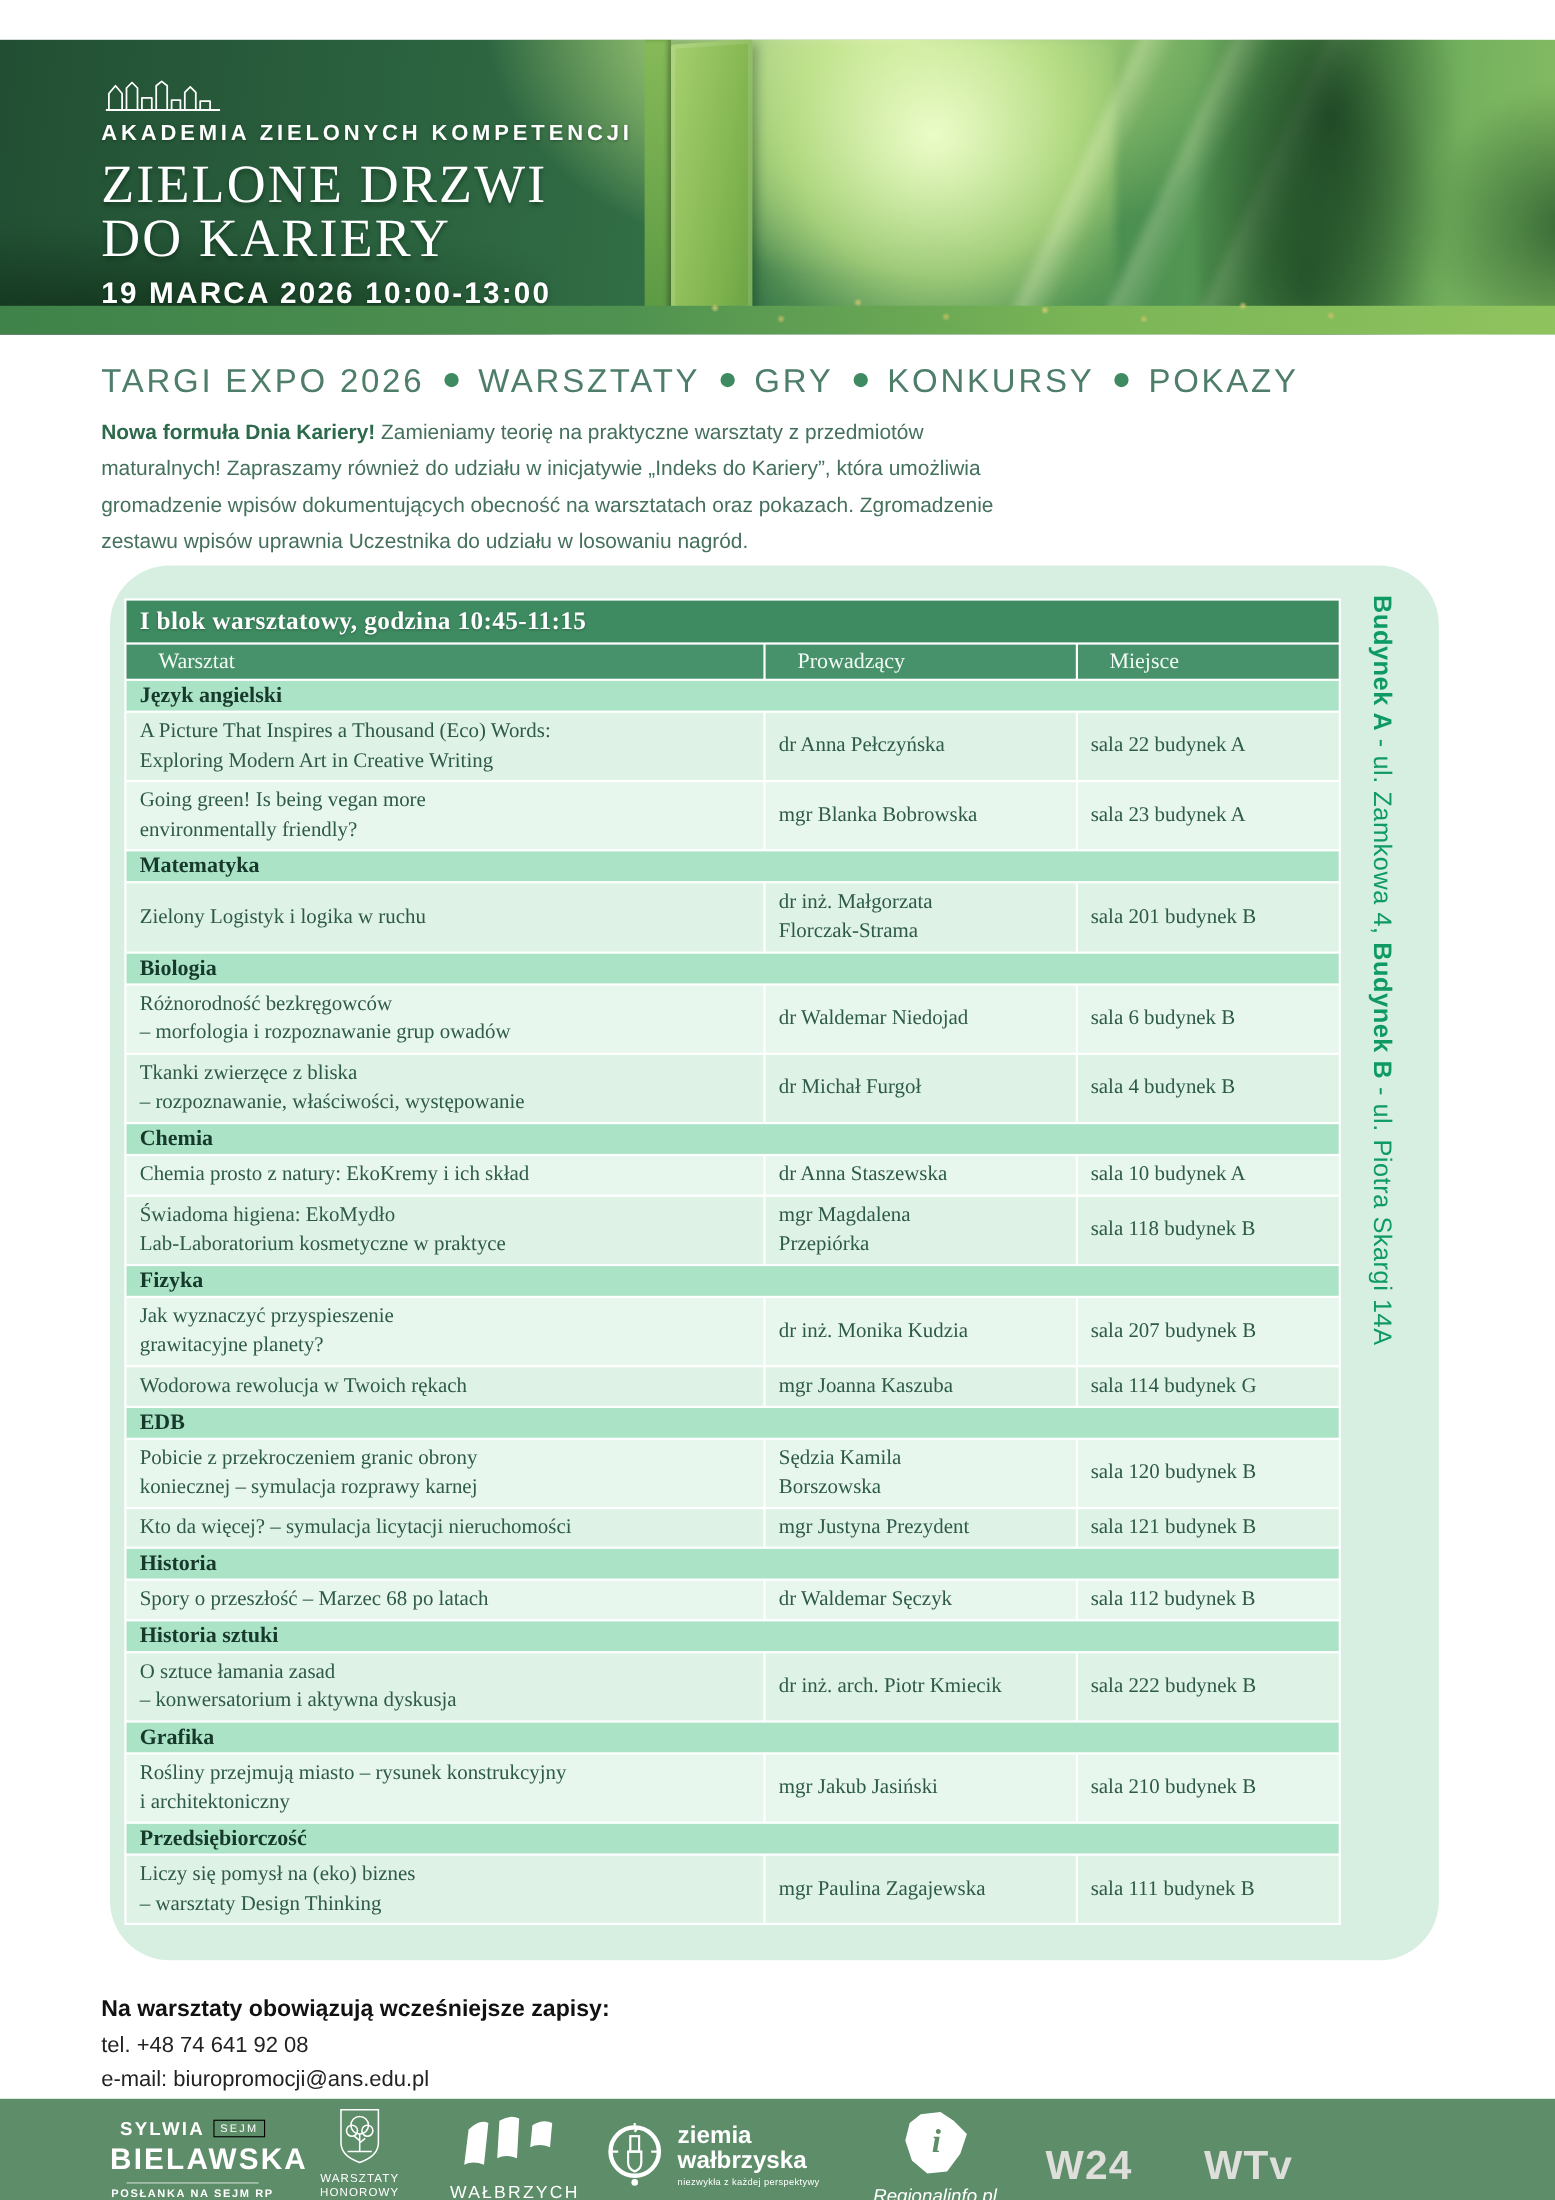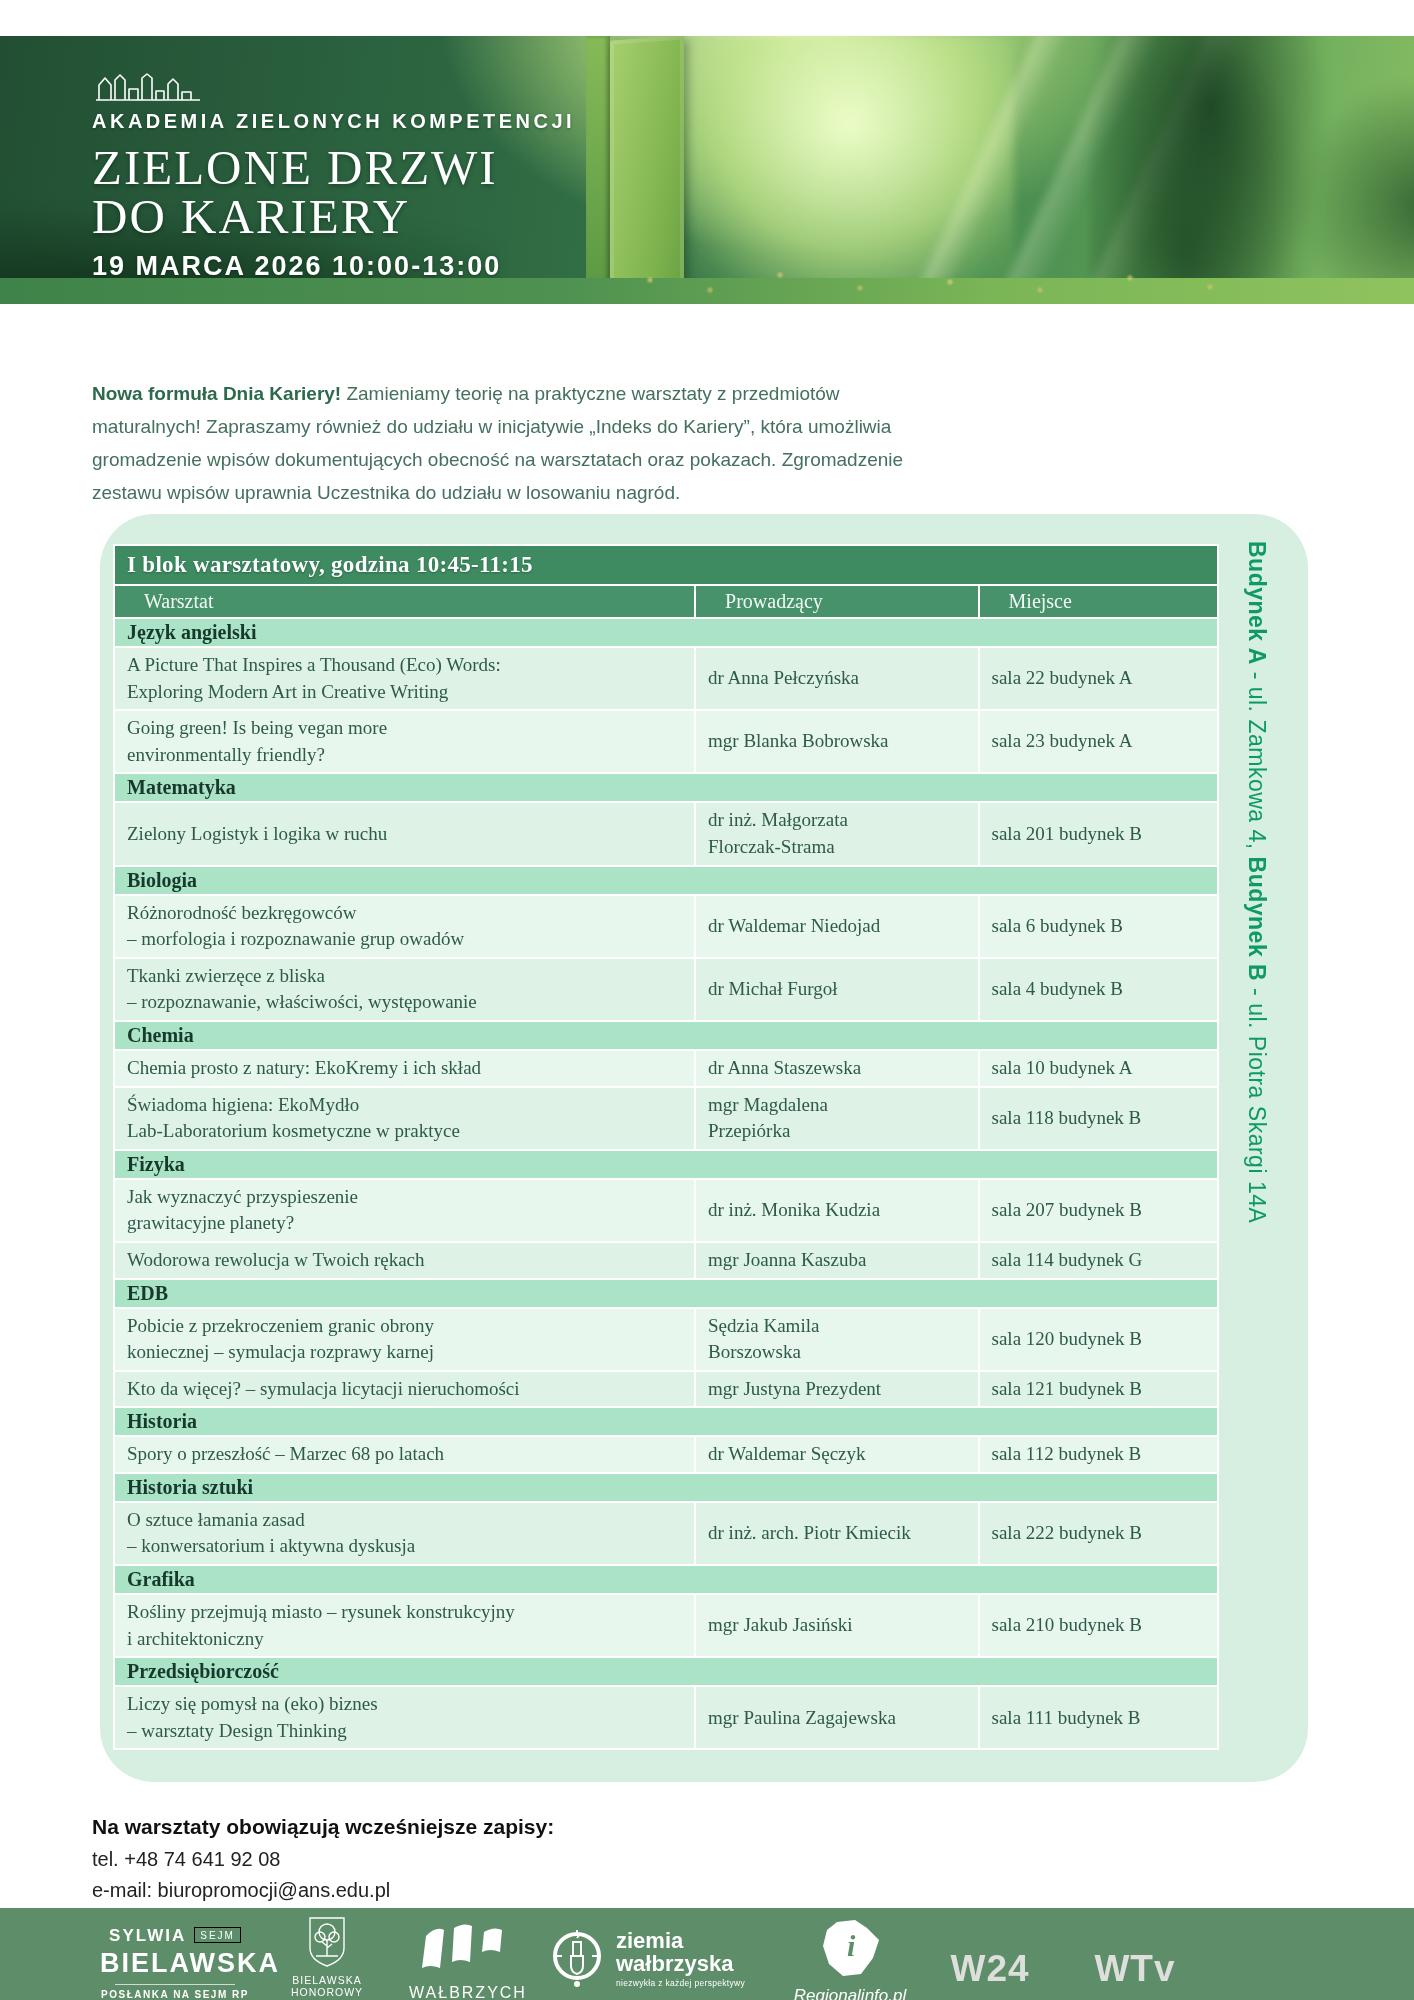--- a/index.html
+++ b/index.html
@@ -145,20 +145,21 @@
       </svg>
       <div class="banner-org">AKADEMIA ZIELONYCH KOMPETENCJI</div>
       <div class="banner-title">
         <div>ZIELONE DRZWI</div>
         <div>DO KARIERY</div>
       </div>
       <div class="banner-date">19 MARCA 2026  10:00-13:00</div>
     </div>
   </div>
 
+  <div class="tagline" id="tagline"><span>TARGI EXPO 2026</span><span class="dot"></span><span>WARSZTATY</span><span class="dot"></span><span>GRY</span><span class="dot"></span><span>KONKURSY</span><span class="dot"></span><span>POKAZY</span></div>
 
   <div class="intro">
     <span class="lead">Nowa formuła Dnia Kariery!</span><span> Zamieniamy teorię na praktyczne warsztaty z przedmiotów maturalnych! Zapraszamy również do udziału w inicjatywie „Indeks do Kariery”, która umożliwia gromadzenie wpisów dokumentujących obecność na warsztatach oraz pokazach. Zgromadzenie zestawu wpisów uprawnia Uczestnika do udziału w losowaniu nagród.</span>
   </div>
 
   <div class="card">
     <div class="schedule-wrap">
       <table class="schedule">
         <colgroup>
           <col class="col-warsztat">
@@ -320,21 +321,21 @@
     </div>
 
     <div class="logo lg-patronat">
       <svg width="42" height="52" viewBox="0 0 42 52" fill="none" stroke="#ffffff" stroke-width="1.4">
         <path d="M4 2 h34 v30 q0 12 -17 18 q-17 -6 -17 -18 Z"></path>
         <circle cx="21" cy="16" r="8"></circle>
         <circle cx="14" cy="21" r="5"></circle>
         <circle cx="28" cy="21" r="5"></circle>
         <path d="M21 24 V40 M21 30 l-5 -4 M21 32 l5 -4 M10 40 h22"></path>
       </svg>
-      <div class="patronat-l1">BIELAWSKA HONOROWY</div>
+      <div class="patronat-l1">WARSZTATY HONOROWY</div>
       <div class="patronat-l2">Prezydent Wałbrzycha</div>
       <div class="patronat-l3">dr Roman Szełemej</div>
     </div>
 
     <div class="logo lg-walbrzych">
       <svg width="96" height="52" viewBox="0 0 96 52" fill="#ffffff">
         <path d="M6 14 Q16 4 24 8 L20 46 Q10 42 2 46 Z"></path>
         <path d="M34 6 Q44 0 52 4 L50 40 Q40 36 32 40 Z"></path>
         <path d="M64 10 Q74 4 82 8 L80 30 Q70 26 62 30 Z"></path>
       </svg>

